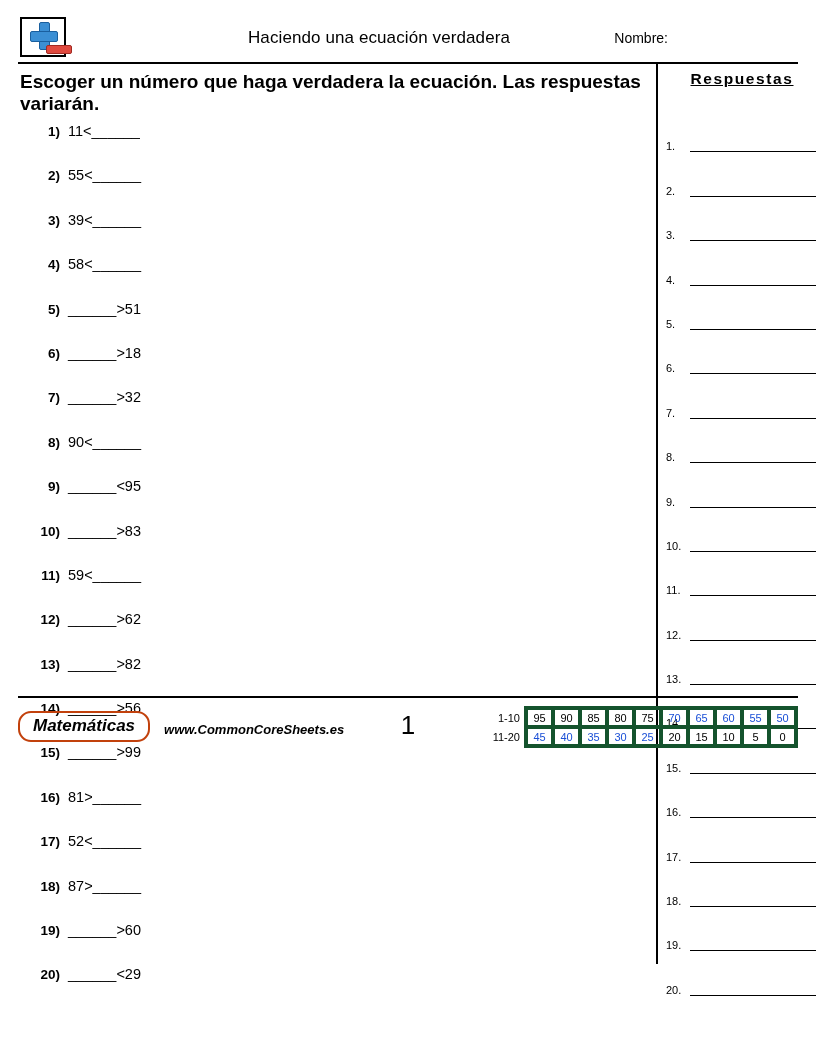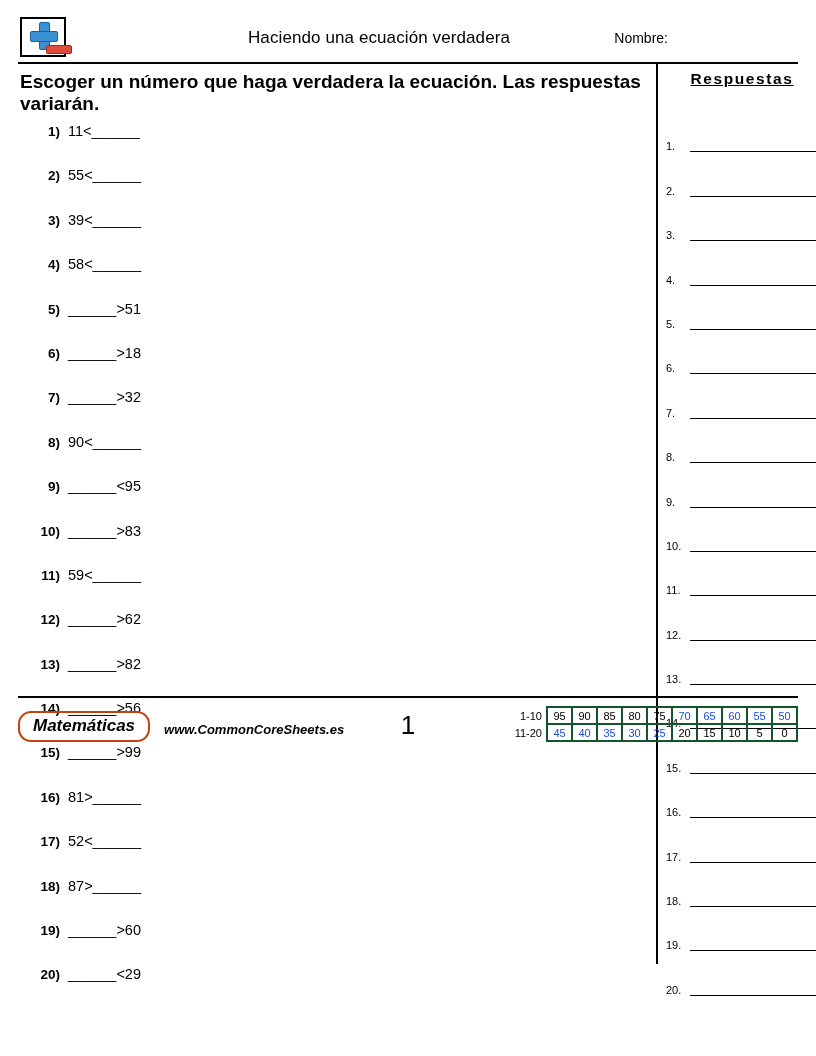--- a/index.html
+++ b/index.html
@@ -208,21 +208,21 @@
     top: 12px;
   }
   .keybox {
     position: absolute;
     right: 0;
     top: 8px;
     border-collapse: collapse;
     font-size: 11px;
   }
   .keybox td {
-    border: 2px solid #14532d;
+    border: 4px solid #14532d;
     width: 21px;
     height: 15px;
     text-align: center;
     padding: 0 1px;
   }
   .keybox td.rowlabel {
     border: none;
     width: 30px;
     text-align: right;
     padding-right: 4px;

